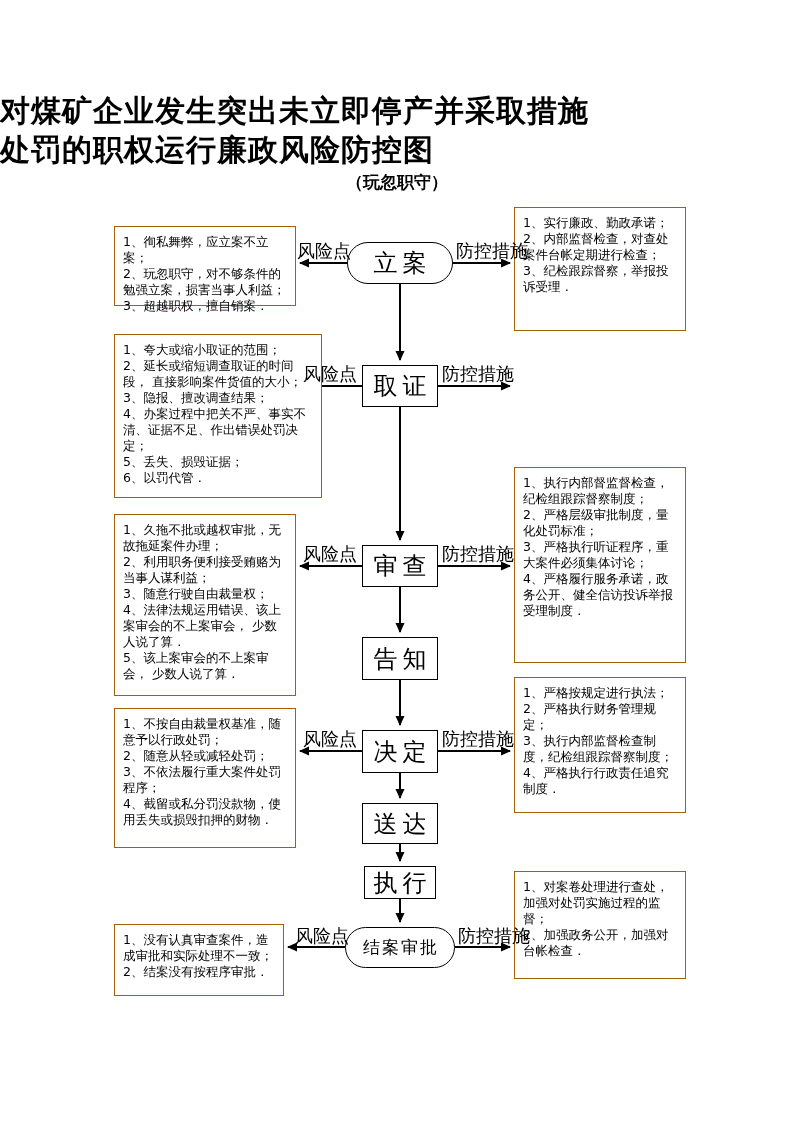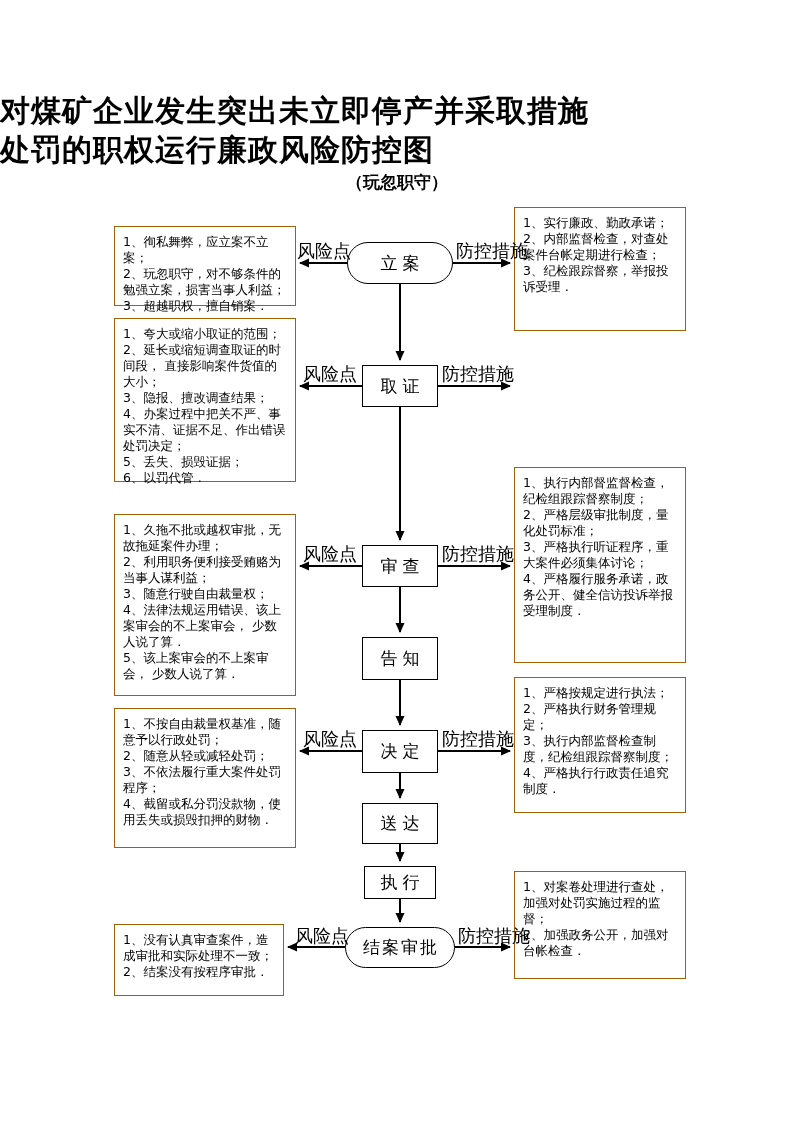--- a/index.html
+++ b/index.html
@@ -42,21 +42,21 @@
     white-space: pre-line;
   }
   .node {
     position: absolute;
     border: 1px solid #000;
     background: #fff;
     box-sizing: border-box;
     display: flex;
     align-items: center;
     justify-content: center;
-    font-size: 17px;
+    font-size: 24px;
     letter-spacing: 5px;
     padding-left: 5px;
   }
   .stadium { border-radius: 22px; }
   .flow-label {
     position: absolute;
     font-size: 18px;
     line-height: 15px;
     white-space: nowrap;
   }
@@ -104,21 +104,21 @@
 
     <line x1="345" y1="947" x2="288" y2="947" stroke="#000" stroke-width="2" marker-end="url(#ah)"></line>
     <line x1="455" y1="947" x2="510" y2="947" stroke="#000" stroke-width="2" marker-end="url(#ah)"></line>
   </svg>
 
   <div class="box" style="left:114px; top:226px; width:182px; height:80px">
     <div class="box-text">1、徇私舞弊，应立案不立案；
 2、玩忽职守，对不够条件的勉强立案，损害当事人利益；
 3、超越职权，擅自销案．</div>
   </div>
-  <div class="box" style="left:114px; top:318px; width:182px; height:164px">
+  <div class="box" style="left:114px; top:334px; width:208px; height:164px">
     <div class="box-text">1、夸大或缩小取证的范围；
 2、延长或缩短调查取证的时间段， 直接影响案件货值的大小；
 3、隐报、擅改调查结果；
 4、办案过程中把关不严、事实不清、证据不足、作出错误处罚决定；
 5、丢失、损毁证据；
 6、以罚代管．</div>
   </div>
   <div class="box" style="left:114px; top:514px; width:182px; height:182px">
     <div class="box-text">1、久拖不批或越权审批，无故拖延案件办理；
 2、利用职务便利接受贿赂为当事人谋利益；

